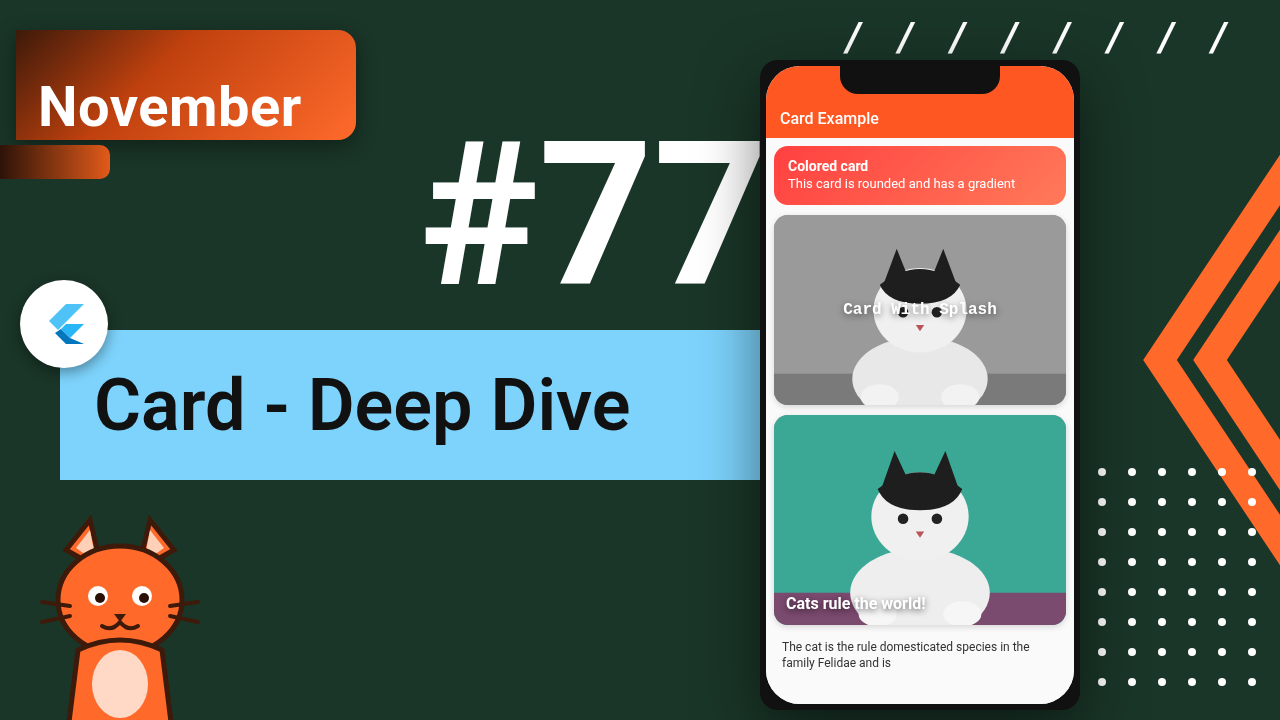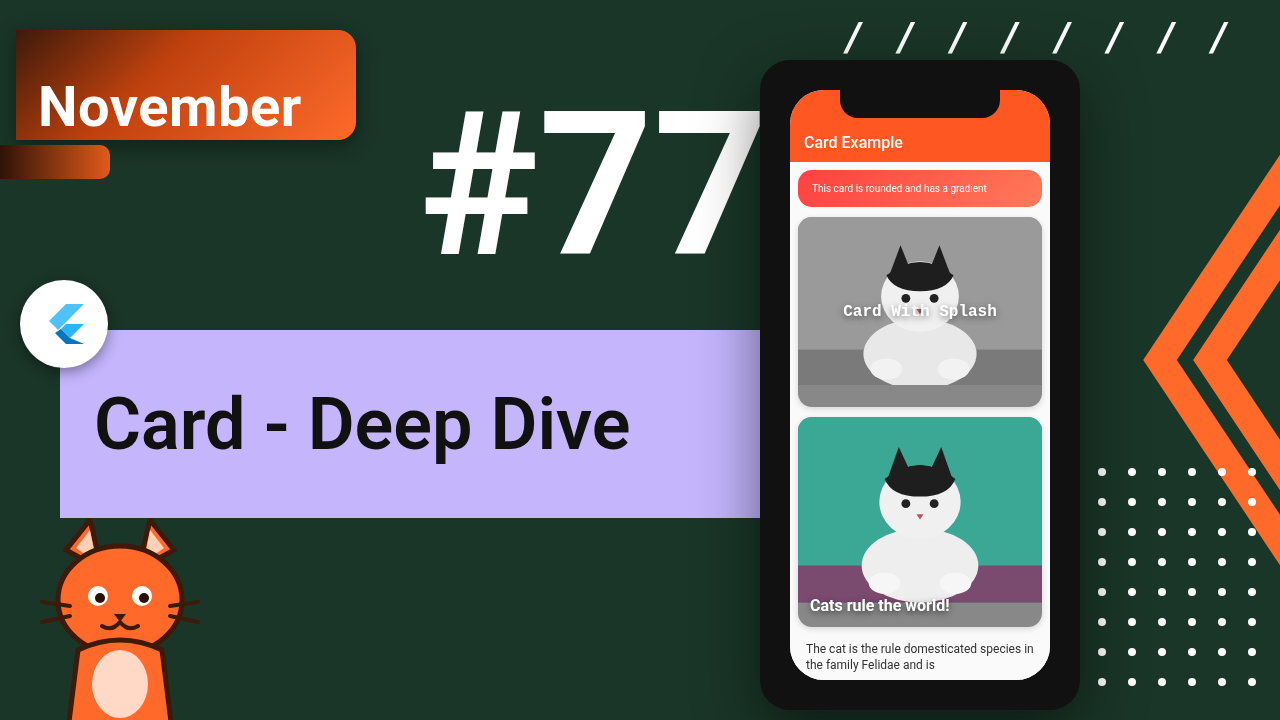--- a/index.html
+++ b/index.html
@@ -38,21 +38,21 @@
     left: 0;
     width: 110px;
     height: 34px;
     background: linear-gradient(90deg, #2d1308 0%, #e25a1a 100%);
     border-radius: 0 10px 10px 0;
   }
 
   
   .episode-number {
     position: absolute;
-    top: 86px;
+    top: 116px;
     left: 420px;
     color: #fff;
     font-size: 200px;
     font-weight: 700;
     line-height: 1;
   }
 
   
   .flutter-badge {
     position: absolute;
@@ -68,22 +68,22 @@
     box-shadow: 0 4px 14px rgba(0,0,0,.4);
     z-index: 3;
   }
 
   
   .title-card {
     position: absolute;
     top: 330px;
     left: 60px;
     width: 720px;
-    height: 188px;
-    background: #c4b5fd;
+    height: 150px;
+    background: #7dd3fc;
     display: flex;
     align-items: center;
     padding-left: 34px;
     z-index: 2;
   }
   .title-card span {
     color: #111;
     font-size: 72px;
     font-weight: 600;
   }
@@ -137,22 +137,22 @@
   }
 
   
   .phone {
     position: absolute;
     top: 60px;
     right: 200px;
     width: 320px;
     height: 650px;
     background: #111;
-    border-radius: 30px;
-    padding: 30px;
+    border-radius: 18px;
+    padding: 6px;
     box-shadow: 0 20px 60px rgba(0,0,0,.5);
     z-index: 5;
   }
   .phone-screen {
     width: 100%;
     height: 100%;
     background: #fff;
     border-radius: 34px;
     overflow: hidden;
     position: relative;
@@ -190,21 +190,21 @@
   }
 
   .gradient-card {
     background: linear-gradient(135deg, #ff4040 0%, #ff7a59 100%);
     border-radius: 14px;
     padding: 12px 14px;
     color: #fff;
     margin-bottom: 10px;
   }
   .gradient-card .gc-title { font-weight: 700; font-size: 14px; margin-bottom: 2px; }
-  .gradient-card .gc-sub { font-size: 10px; line-height: 1.3; }
+  .gradient-card .gc-sub { font-size: 13px; line-height: 1.3; }
 
   .img-card {
     border-radius: 14px;
     overflow: hidden;
     margin-bottom: 10px;
     position: relative;
     background: #888;
     box-shadow: 0 2px 6px rgba(0,0,0,.15);
   }
   .img-card.splash { height: 190px; font-family: Liberation Mono, monospace; }
@@ -367,20 +367,21 @@
   <div class="phone-screen">
     <div class="notch"></div>
 
     <div class="app-bar">
       <span class="app-bar-title">Card Example</span>
     </div>
 
     <div class="app-content">
 
       <div class="gradient-card">
+        <div class="gc-title">Colored card</div>
         <div class="gc-sub">This card is rounded and has a gradient</div>
       </div>
 
       <div class="img-card splash">
         <svg class="cat-img" viewBox="0 0 276 190" preserveAspectRatio="xMidYMid slice">
           <rect width="276" height="190" fill="#9a9a9a"></rect>
           <rect y="150" width="276" height="40" fill="#7a7a7a"></rect>
 
           <ellipse cx="138" cy="155" rx="64" ry="40" fill="#e8e8e8"></ellipse>
 

